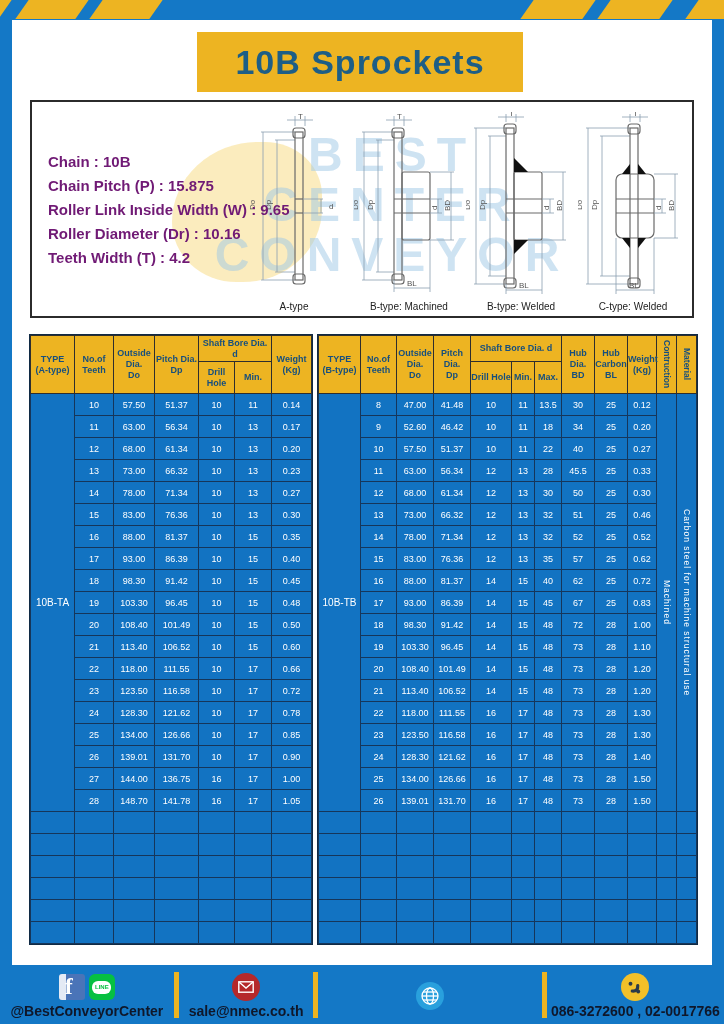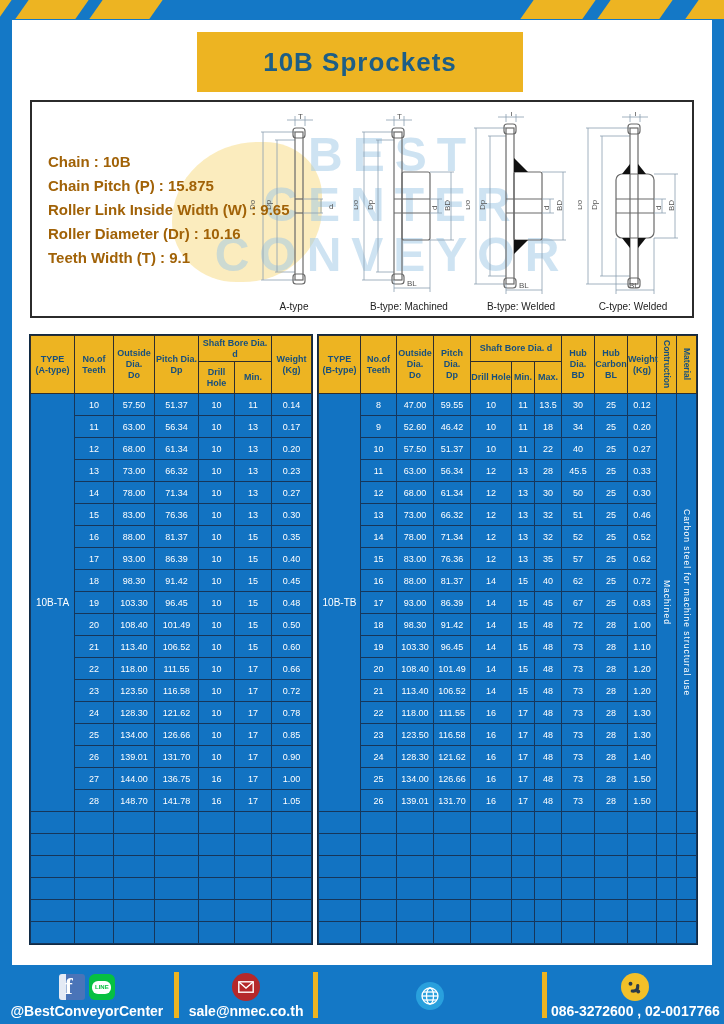--- a/index.html
+++ b/index.html
@@ -2,29 +2,29 @@
 <html><head>
 <meta charset="utf-8">
 <style>
   html,body{margin:0;padding:0;background:#e8e8e8;}
   *{box-sizing:border-box;font-family:"Liberation Sans",sans-serif;}
   .page{position:relative;width:724px;height:1024px;background:#1478c6;overflow:hidden;margin:0 auto;}
   .stripe{position:absolute;top:0;height:19px;background:#edb422;transform:skewX(-35deg);}
   .content{position:absolute;left:12px;top:20px;width:700px;height:945px;background:#ffffff;}
   .banner{position:absolute;left:185px;top:12px;width:326px;height:60px;background:#edb422;
           display:flex;align-items:center;justify-content:center;}
-  .banner h1{margin:0;font-size:26px;font-weight:bold;color:#1d5e86;letter-spacing:1px;}
+  .banner h1{margin:0;font-size:34px;font-weight:bold;color:#1d5e86;letter-spacing:1px;}
   .diagram-box{position:absolute;left:18px;top:80px;width:664px;height:218px;border:2px solid #2b2b2b;background:#fff;overflow:hidden;}
   .watermark{position:absolute;left:150px;top:28px;width:420px;text-align:center;z-index:0;
              font-weight:bold;font-size:48px;line-height:50px;letter-spacing:10px;
              color:rgba(158,199,230,0.5);}
   .wm-blob{position:absolute;left:140px;top:40px;width:150px;height:140px;background:rgba(242,192,41,0.30);
            border-radius:60% 40% 55% 45%;z-index:0;}
   .specs{position:absolute;left:16px;top:48px;z-index:2;}
-  .specs div{font-size:15px;font-weight:bold;color:#a16207;line-height:24px;white-space:nowrap;}
+  .specs div{font-size:15px;font-weight:bold;color:#701a75;line-height:24px;white-space:nowrap;}
   .diag{position:absolute;top:10px;width:110px;height:200px;z-index:1;text-align:center;}
   .diag .caption{position:absolute;bottom:0;width:100%;font-size:10px;color:#222;white-space:nowrap;}
   .diag svg{display:block;}
   svg text{font-size:8px;fill:#555;font-family:"Liberation Sans",sans-serif;}
   .dimline{stroke:#8aa0b0;stroke-width:0.8;}
   .bodyline{stroke:#6a6a6a;stroke-width:1.2;fill:none;}
 
   table{border-collapse:collapse;table-layout:fixed;position:absolute;top:315px;}
   #table-a{left:18px;width:281px;}
   #table-b{left:306px;width:378px;}
@@ -37,21 +37,21 @@
   tbody tr{height:22px;}
   td.type-cell{font-size:10px;}
   td.vert-cell{writing-mode:vertical-rl;font-size:8.5px;letter-spacing:1px;padding:2px 0;}
   th.vert-head{writing-mode:vertical-rl;font-size:8.5px;}
   table{outline:1.5px solid #102a44;}
 
   .footer{position:absolute;left:0;top:965px;width:724px;height:59px;background:#1478c6;
           display:flex;align-items:center;}
   .fsec{display:flex;flex-direction:column;align-items:center;justify-content:center;height:100%;padding-top:2px;}
   .fsec .icons{display:flex;gap:4px;align-items:center;height:30px;}
-  .fsec .ftext{color:#ffffff;font-weight:bold;font-size:14px;white-space:nowrap;margin-top:1px;}
+  .fsec .ftext{color:#0f172a;font-weight:bold;font-size:14px;white-space:nowrap;margin-top:1px;}
   .fdiv{width:5px;height:46px;background:#edb422;flex:0 0 auto;}
   .fb-icon{width:26px;height:26px;background:#4a74b8;border-radius:3px;position:relative;overflow:hidden;}
   .fb-icon::before{content:"";position:absolute;left:0;top:0;width:7px;height:26px;background:#fff;opacity:.85;}
   .fb-icon span{position:absolute;left:6px;top:-1px;color:#fff;font-weight:bold;font-size:24px;font-family:"Liberation Serif",serif;}
   .line-icon{width:26px;height:26px;background:#06c041;border-radius:6px;display:flex;align-items:center;justify-content:center;}
   .line-bubble{width:19px;height:13px;background:#fff;border-radius:6px;color:#06c041;font-size:6px;font-weight:bold;
                display:flex;align-items:center;justify-content:center;}
   .circ{width:28px;height:28px;border-radius:50%;display:flex;align-items:center;justify-content:center;}
 </style>
 </head>
@@ -78,21 +78,21 @@
         <div>BEST</div>
         <div>CENTER</div>
         <div>CONVEYOR</div>
       </div>
 
       <div class="specs">
         <div>Chain : 10B</div>
         <div>Chain Pitch (P) : 15.875</div>
         <div>Roller Link Inside Width (W) : 9.65</div>
         <div>Roller Diameter (Dr) : 10.16</div>
-        <div>Teeth Width (T) : 9.1</div>
+        <div>Teeth Width (T) : 4.2</div>
       </div>
 
       <div class="diag" style="left:207px;">
         <svg width="110" height="185" viewBox="0 0 110 185">
           <line class="dimline" x1="56" y1="20" x2="22" y2="20"></line>
             <line class="dimline" x1="56" y1="168" x2="22" y2="168"></line>
           <line class="dimline" x1="24" y1="20" x2="24" y2="168"></line>
           <line class="dimline" x1="56" y1="28" x2="36" y2="28"></line>
             <line class="dimline" x1="56" y1="160" x2="36" y2="160"></line>
           <line class="dimline" x1="38" y1="28" x2="38" y2="160"></line>
@@ -512,21 +512,21 @@
           <th>Drill Hole</th>
           <th>Min.</th>
           <th>Max.</th>
         </tr>
       </thead>
       <tbody id="tbody-b">
           <tr>
             <td class="type-cell" rowspan="19">10B-TB</td>
             <td>8</td>
             <td>47.00</td>
-            <td>59.55</td>
+            <td>41.48</td>
             <td>10</td>
             <td>11</td>
             <td>13.5</td>
             <td>30</td>
             <td>25</td>
             <td>0.12</td>
             <td class="vert-cell" rowspan="19">Machined</td>
             <td class="vert-cell" rowspan="19">Carbon steel  for machine structural use</td>
           </tr>
           <tr>

